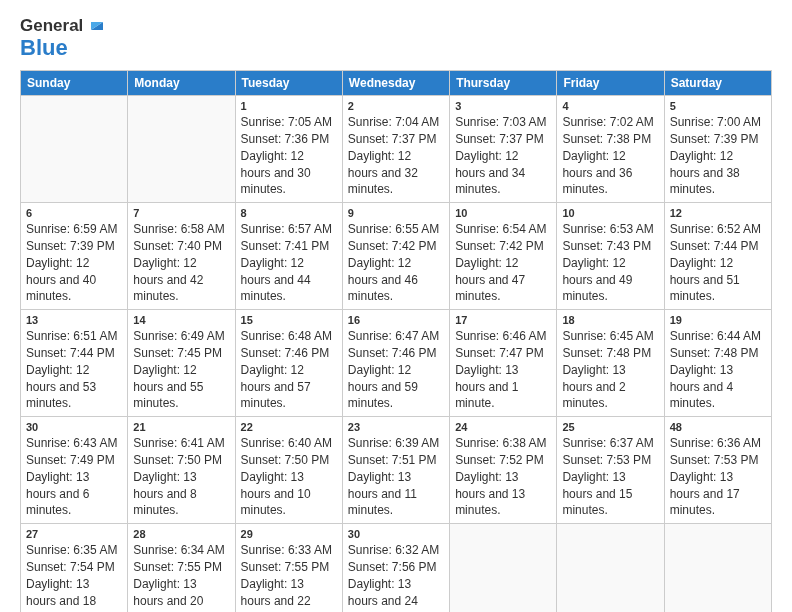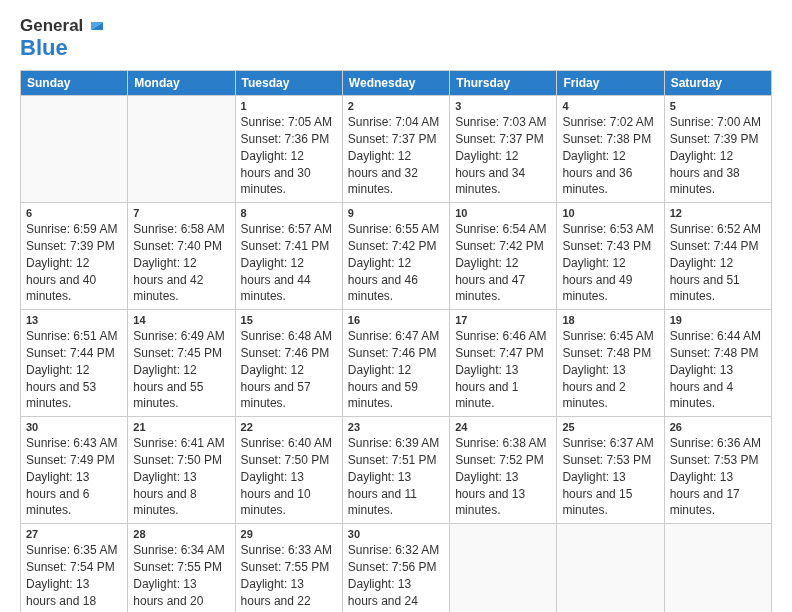--- a/index.html
+++ b/index.html
@@ -216,21 +216,21 @@
           </td>
           <td>
             <span class="cell-day">24</span>
             <div class="cell-info">Sunrise: 6:38 AM<br>Sunset: 7:52 PM<br>Daylight: 13 hours and 13 minutes.</div>
           </td>
           <td>
             <span class="cell-day">25</span>
             <div class="cell-info">Sunrise: 6:37 AM<br>Sunset: 7:53 PM<br>Daylight: 13 hours and 15 minutes.</div>
           </td>
           <td>
-            <span class="cell-day">26</span>
+            <span class="cell-day">48</span>
             <div class="cell-info">Sunrise: 6:36 AM<br>Sunset: 7:53 PM<br>Daylight: 13 hours and 17 minutes.</div>
           </td>
         </tr>
         <tr>
           <td>
             <span class="cell-day">27</span>
             <div class="cell-info">Sunrise: 6:35 AM<br>Sunset: 7:54 PM<br>Daylight: 13 hours and 18 minutes.</div>
           </td>
           <td>
             <span class="cell-day">28</span>

